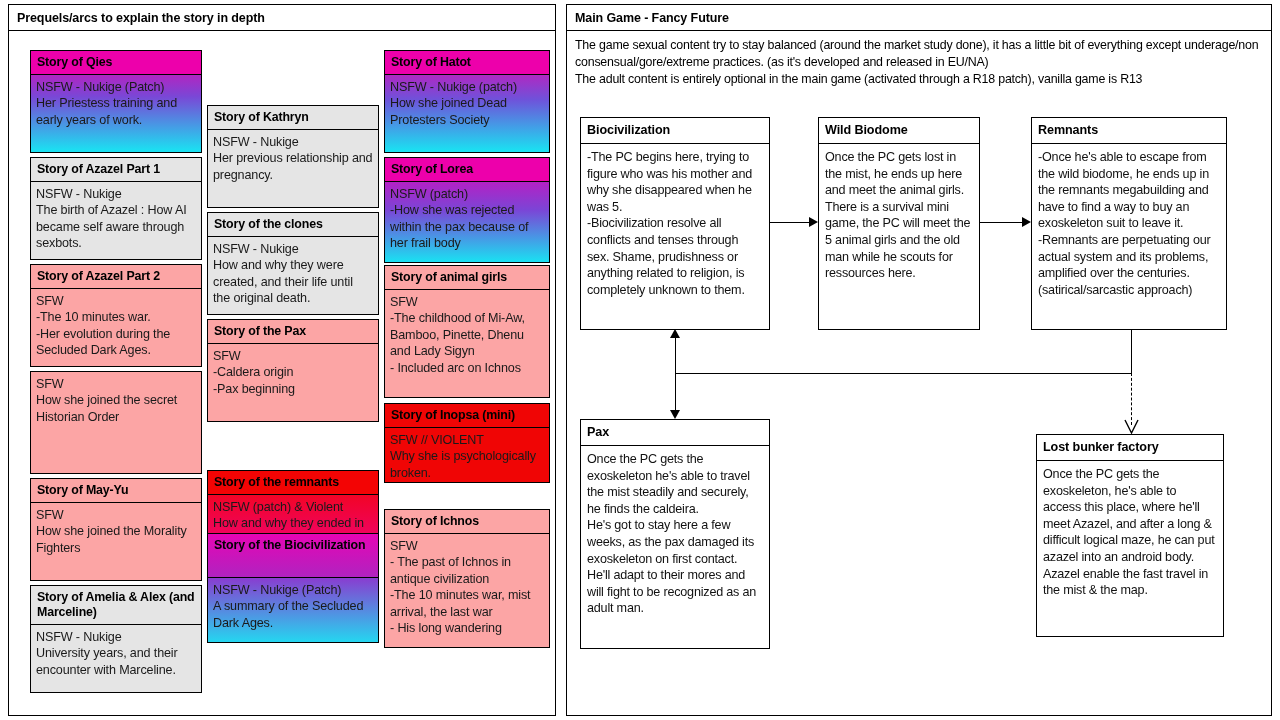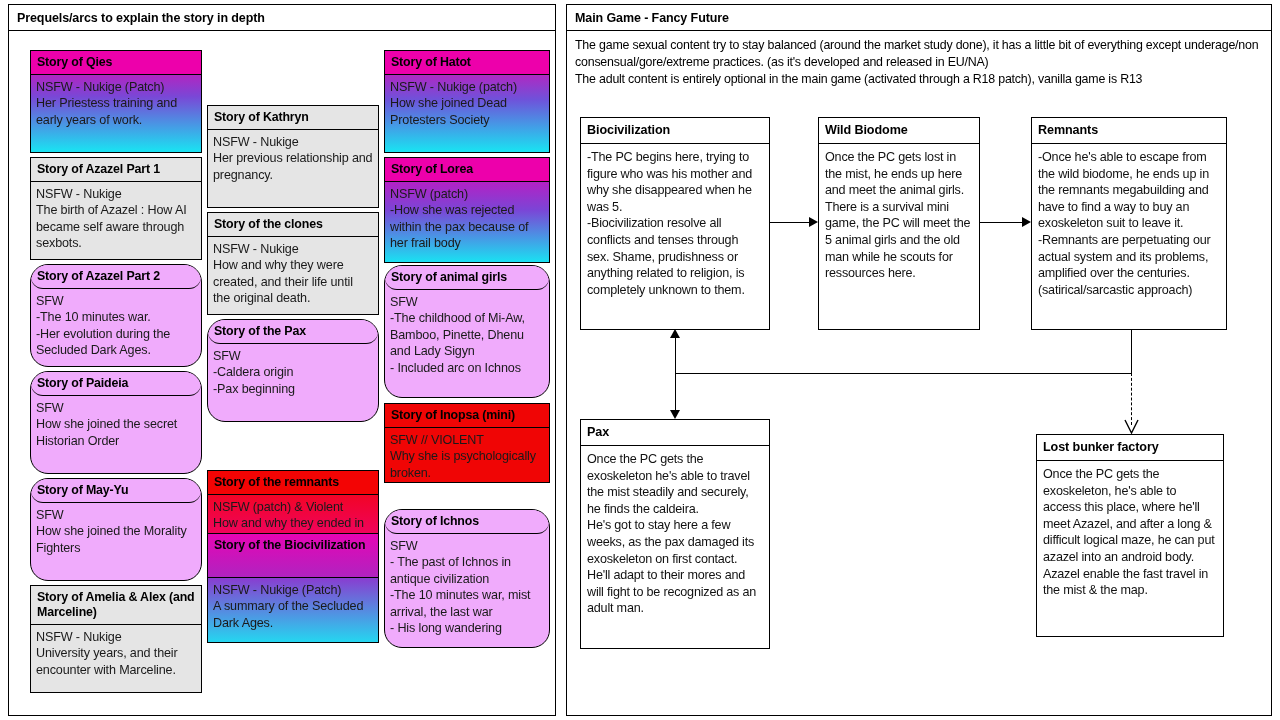--- a/index.html
+++ b/index.html
@@ -35,21 +35,21 @@
     font-size:12.4px;font-weight:bold;color:#000;
     padding:4px 5px 4px 6px;line-height:15px;letter-spacing:-0.15px;
   }
   .card-body{
     font-size:12.6px;color:#1a1a1a;line-height:16.4px;
     padding:4px 5px 3px 5px;white-space:pre-line;letter-spacing:-0.15px;
   }
 
   
   .fill-magenta{background:#e5e5e5;}
-  .fill-cyan{background:#f0abfc;border-radius:18px;}
+  .fill-cyan{background:#fca5a5;}
   .fill-red{background:#f00505;}
   .grad-mc{background:linear-gradient(180deg,#ed00ab 0%,#7a47d6 45%,#19e4f2 100%);}
   .grad-mc-head{background:#ed00ab;}
   .grad-rm{background:linear-gradient(180deg,#f30404 0%,#ee0492 100%);}
   .grad-rm-head{background:#f30404;}
   .grad-mc2{background:linear-gradient(180deg,#e605b5 0%,#8a3bd0 40%,#25d6f0 100%);}
   .grad-mc2-head{background:linear-gradient(180deg,#e605b5 0%,#b023c0 100%);}
   .grad-hatot{background:linear-gradient(180deg,#ee00ab 0%,#6f52da 48%,#19e4f2 100%);}
   .grad-lorea{background:linear-gradient(180deg,#e402b6 0%,#7b45d6 50%,#1ae1f2 100%);}
 
@@ -106,21 +106,20 @@
   </div>
 
   <div class="card fill-cyan" style="left:30px;top:264px;width:172px;height:103px;">
     <div class="card-head fill-cyan">Story of Azazel Part 2</div>
     <div class="card-body">SFW
 -The 10 minutes war.
 -Her evolution during the Secluded Dark Ages.</div>
   </div>
 
   <div class="card fill-cyan" style="left:30px;top:371px;width:172px;height:103px;">
-    <div class="card-head fill-cyan">Story of Paideia</div>
     <div class="card-body">SFW
 How she joined the secret Historian Order</div>
   </div>
 
   <div class="card fill-cyan" style="left:30px;top:478px;width:172px;height:103px;">
     <div class="card-head fill-cyan">Story of May-Yu</div>
     <div class="card-body">SFW
 How she joined the Morality Fighters</div>
   </div>
 

